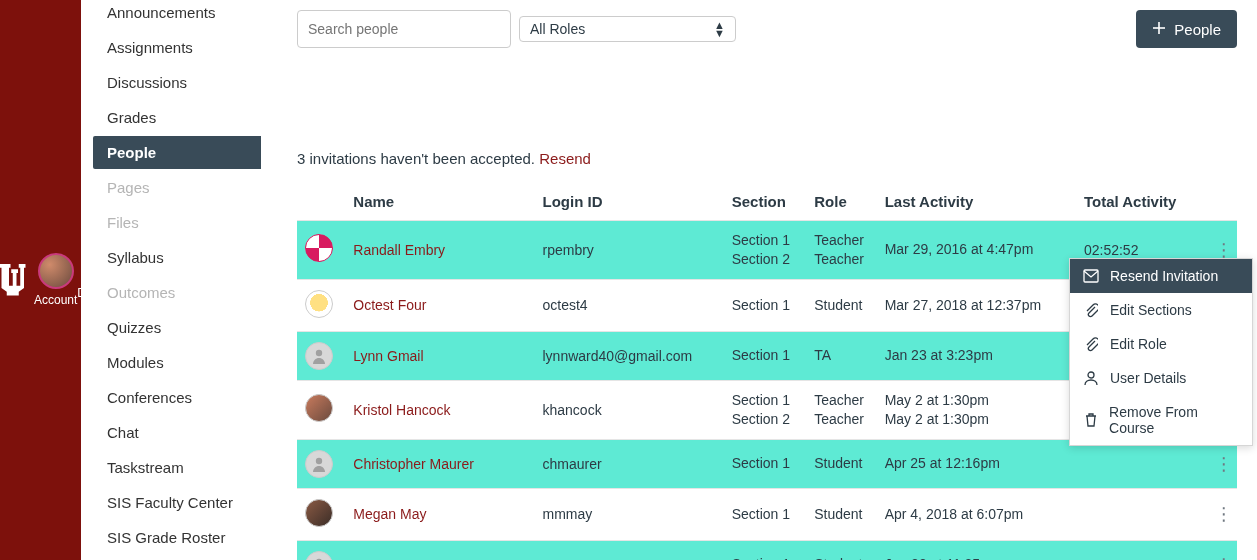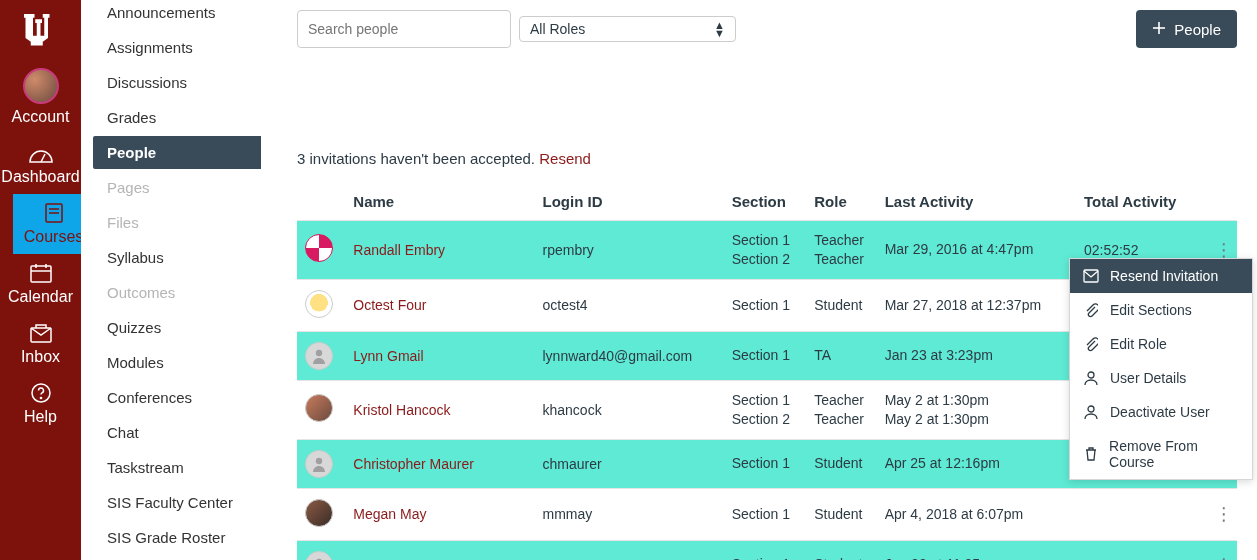--- a/index.html
+++ b/index.html
@@ -1,21 +1,21 @@
 <!DOCTYPE html>
 <html><head>
 <meta charset="utf-8">
 <style>
 * { box-sizing: border-box; margin: 0; padding: 0; }
 body { font-family: "Helvetica Neue", Helvetica, Arial, sans-serif; font-size: 14px; color: #2d3b45; width: 1257px; height: 560px; overflow: hidden; background: #fff; }
 
 .layout { display: flex; height: 560px; }
 
 
-.global-nav { width: 81px; background: #7d110c; display: flex; flex-direction: column; align-items: center; color: #fff; font-size: 16px; }
+.global-nav { width: 81px; background: #7d110c; display: flex; flex-direction: row; align-items: center; color: #fff; font-size: 12px; }
 .global-nav .logo { width: 44px; height: 50px; margin-top: 10px; display:flex; align-items:center; justify-content:center; }
 .global-nav .nav-item { width: 81px; display: flex; flex-direction: column; align-items: center; justify-content: center; padding: 8px 0; cursor: pointer; }
 .global-nav .nav-item.active { background: #0ea5e9; color: #7d110c; margin-left: 26px; }
 .global-nav .avatar-img { width: 36px; height: 36px; border-radius: 50%; background: radial-gradient(circle at 30% 30%, #d08b6b, #6b4a3e); border: 2px solid #c93a7c; }
 .global-nav .ico { height: 22px; display:flex; align-items:center; justify-content:center; }
 .global-nav .lbl { margin-top: 4px; }
 
 
 .course-nav { width: 180px; background: #fff; padding-left: 12px; padding-top: 0; }
 .course-nav .cn-item { padding: 8px 14px; color: #333; cursor: pointer; font-size: 15px; border-radius: 2px 0 0 2px; margin-bottom: 2px; }
@@ -360,29 +360,20 @@
             <svg width="14" height="16" viewBox="0 0 14 16" fill="none" stroke="currentColor" stroke-width="1.3">
               <circle cx="7" cy="5" r="3"></circle>
               <path d="M1 15c0-3 2.7-5 6-5s6 2 6 5"></path>
             </svg>
           </span>
           <span>User Details</span>
         </div>
         <div class="dd-item">
           <span class="dd-ico">
             <svg width="14" height="16" viewBox="0 0 14 16" fill="none" stroke="currentColor" stroke-width="1.3">
-              <circle cx="7" cy="5" r="3"></circle>
-              <path d="M1 15c0-3 2.7-5 6-5s6 2 6 5"></path>
-            </svg>
-          </span>
-          <span>Deactivate User</span>
-        </div>
-        <div class="dd-item">
-          <span class="dd-ico">
-            <svg width="14" height="16" viewBox="0 0 14 16" fill="none" stroke="currentColor" stroke-width="1.3">
               <path d="M2 4h10M5 4V2h4v2M3 4l1 10h6l1-10"></path>
             </svg>
           </span>
           <span>Remove From Course</span>
         </div>
       </div>
   </div>
 </div>
 
 </body></html>

